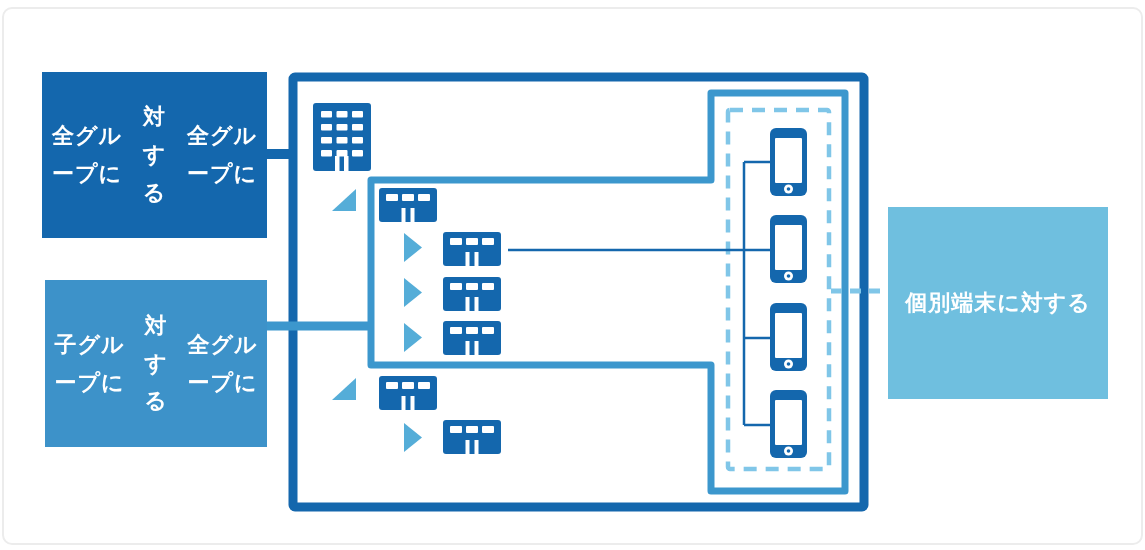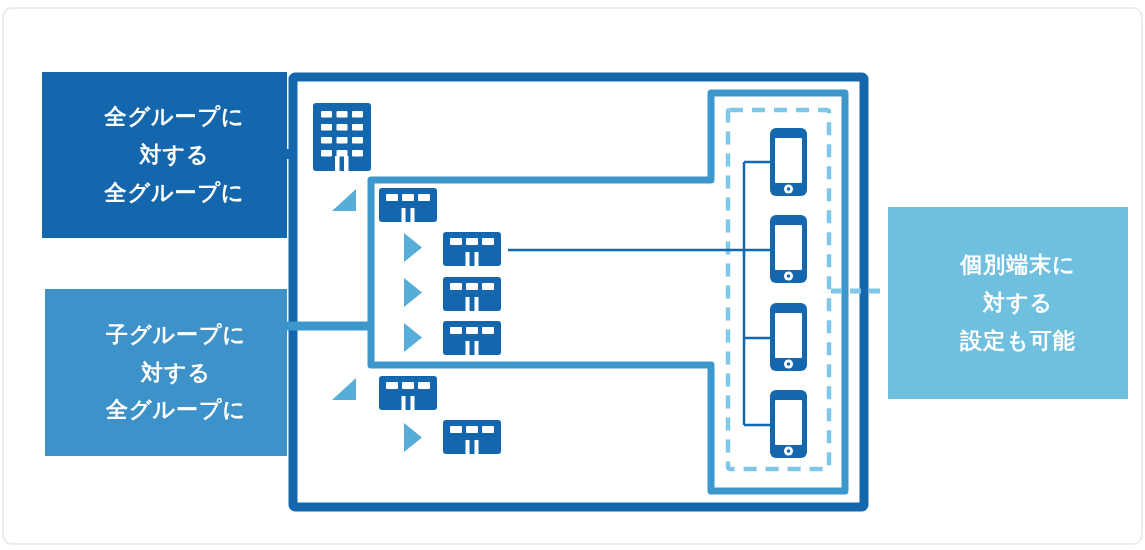--- a/index.html
+++ b/index.html
@@ -33,33 +33,32 @@
   .stroke-mid   { stroke: var(--border-blue, #3c97cd); fill: none; }
   .stroke-dash  { stroke: var(--dash-blue, #80c6e8); fill: none; }
   .stroke-thin  { stroke: var(--dark-blue, #1467ad); stroke-width: 2.5px; fill: none; }
   .fill-dark    { fill: var(--dark-blue, #1467ad); }
   .fill-white   { fill: #ffffff; }
   .fill-tri     { fill: var(--triangle-blue, #55add8); }
 
   .label-box {
     position: absolute;
     display: flex;
-    flex-direction: column;
+    flex-direction: row;
     justify-content: center;
     align-items: center;
     color: #ffffff;
     font-weight: bold;
     font-size: 22px;
     line-height: 1.72;
     text-align: center;
     letter-spacing: 1px;
-    padding-left: 20px;
   }
   .box-all    { left: 42px;  top: 72px;  width: 225px; height: 166px; background: var(--dark-blue, #1467ad); }
-  .box-child  { left: 45px;  top: 280px; width: 222px; height: 167px; background: var(--medium-blue, #3d92c9); margin-top: 9px; }
+  .box-child  { left: 45px;  top: 280px; width: 222px; height: 167px; background: var(--medium-blue, #3d92c9); }
   .box-device { left: 888px; top: 207px; width: 220px; height: 192px; background: var(--light-blue, #6fbfdf); }
 </style>
 </head>
 <body>
 
 <div class="canvas">
 
   <div class="card-frame"></div>
 
   <svg class="diagram-svg" viewBox="0 0 1145 550">
@@ -191,16 +190,15 @@
 
   <div class="label-box box-child">
     <div>子グループに</div>
     <div>対する</div>
     <div>全グループに</div>
   </div>
 
   <div class="label-box box-device">
     <div>個別端末に</div>
     <div>対する</div>
-    <div>設定も可能</div>
   </div>
 
 </div>
 
 </body></html>

